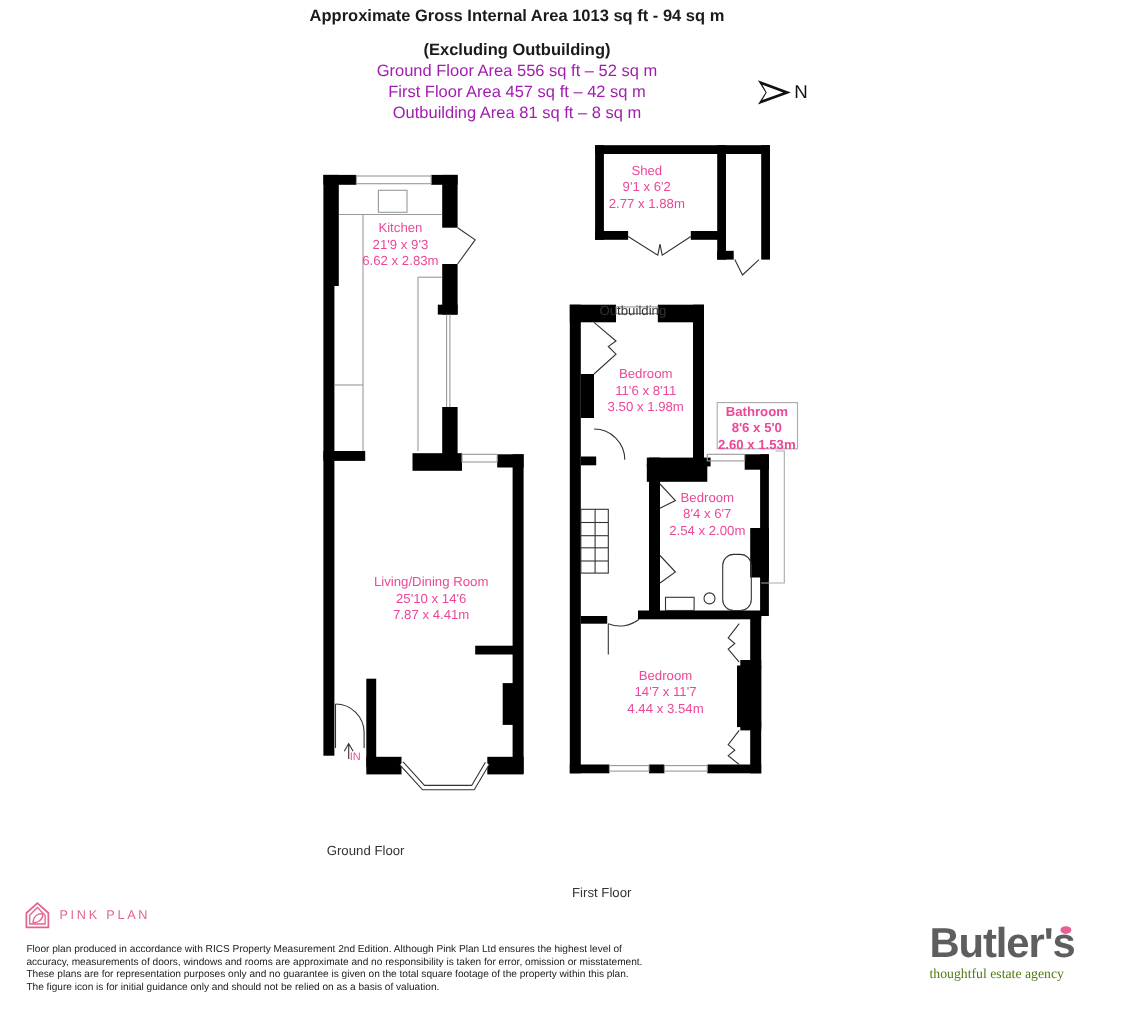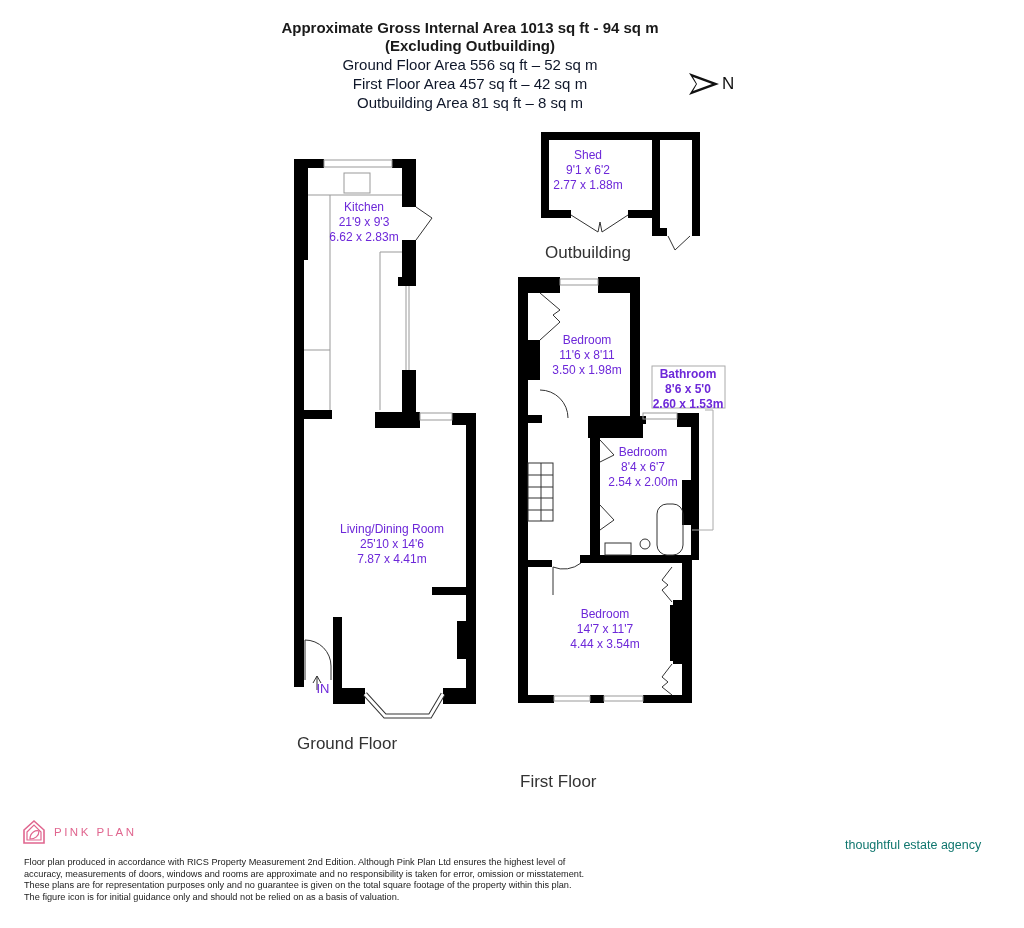--- a/index.html
+++ b/index.html
@@ -1,32 +1,32 @@
 <!DOCTYPE html>
 <html><head>
 <meta charset="utf-8">
 <style>
   html,body{margin:0;padding:0;background:#fff;}
   body{width:1024px;height:928px;position:relative;overflow:hidden;font-family:"Liberation Sans",sans-serif;color:#222;}
   .hdr{position:absolute;left:0;width:940px;text-align:center;color:#1a1a1a;}
   .hdr.bold{font-weight:bold;font-size:15px;}
-  .hdr.reg{font-size:15px;color:#0f172a;}
-  #h1{top:19px;} #h2{top:37px;} #h3{top:56px;} #h4{top:75px;} #h5{top:94px;}
+  .hdr.reg{font-size:15px;color:#a21caf;}
+  #h1{top:6px;} #h2{top:37px;} #h3{top:56px;} #h4{top:75px;} #h5{top:94px;}
   .north{position:absolute;left:688px;top:72px;display:flex;align-items:center;}
   .north span{font-size:17px;color:#111;margin-left:2px;}
   svg.plan{position:absolute;left:0;top:0;}
-  .lbl{position:absolute;text-align:center;font-size:12px;line-height:15px;color:#6d28d9;transform:translateX(-50%);white-space:nowrap;}
-  .floorlbl{position:absolute;font-size:17px;color:#333;}
+  .lbl{position:absolute;text-align:center;font-size:12px;line-height:15px;color:#ec4899;transform:translateX(-50%);white-space:nowrap;}
+  .floorlbl{position:absolute;font-size:12px;color:#333;margin-top:32px;}
   .pp{position:absolute;left:22px;top:819px;display:flex;align-items:center;text-align:center;}
   .pp .txt{color:#e0668f;font-size:11.5px;letter-spacing:2.5px;margin-left:8px;}
   .disc{position:absolute;left:24px;top:857px;width:560px;font-size:9.2px;line-height:11.7px;color:#222;}
   .butlers{position:absolute;left:845px;top:838px;}
   .butlers .b{font-size:38px;font-weight:bold;color:#5d5e60;letter-spacing:-1px;line-height:40px;position:relative;}
   .butlers .dot{position:absolute;left:119px;top:4px;width:10px;height:7px;border-radius:50%;background:#e85f97;}
-  .butlers .tag{font-size:12.5px;color:#0f766e;margin-top:0px;}
+  .butlers .tag{font-size:12.5px;color:#4d7c0f;margin-top:0px;font-family:Liberation Serif, serif;}
 </style>
 </head>
 <body>
 
 <div class="hdr bold" id="h1">Approximate Gross Internal Area 1013 sq ft - 94 sq m</div>
 <div class="hdr bold" id="h2">(Excluding Outbuilding)</div>
 <div class="hdr reg" id="h3">Ground Floor Area 556 sq ft – 52 sq m</div>
 <div class="hdr reg" id="h4">First Floor Area 457 sq ft – 42 sq m</div>
 <div class="hdr reg" id="h5">Outbuilding Area 81 sq ft – 8 sq m</div>
 
@@ -152,21 +152,21 @@
 <div class="lbl" style="left:364px;top:200px;">
   <div>Kitchen</div>
   <div>21'9 x 9'3</div>
   <div>6.62 x 2.83m</div>
 </div>
 <div class="lbl" style="left:392px;top:522px;">
   <div>Living/Dining Room</div>
   <div>25'10 x 14'6</div>
   <div>7.87 x 4.41m</div>
 </div>
-<div class="lbl" style="left:317px;top:681px;font-size:13px;padding-left:12px;">IN</div>
+<div class="lbl" style="left:317px;top:681px;font-size:10px;padding-left:12px;">IN</div>
 <div class="lbl" style="left:588px;top:148px;">
   <div>Shed</div>
   <div>9'1 x 6'2</div>
   <div>2.77 x 1.88m</div>
 </div>
 <div class="lbl" style="left:587px;top:333px;">
   <div>Bedroom</div>
   <div>11'6 x 8'11</div>
   <div>3.50 x 1.98m</div>
 </div>
@@ -194,14 +194,15 @@
   <svg width="24" height="26" viewBox="0 0 24 26">
     <path d="M2 11 L12 2 L22 11 L22 24 L2 24 Z" fill="none" stroke="#e0668f" stroke-width="1.6"></path>
     <path d="M5 13 L12 6 L19 13 L19 21 L5 21 Z" fill="none" stroke="#e0668f" stroke-width="1.2"></path>
     <path d="M8 20 C8 13 14 11 17 12 C17 17 13 20 8 20 Z" fill="none" stroke="#e0668f" stroke-width="1.2"></path>
   </svg>
   <span class="txt">PINK PLAN</span>
 </div>
 <div class="disc">Floor plan produced in accordance with RICS Property Measurement 2nd Edition. Although Pink Plan Ltd ensures the highest level of accuracy, measurements of doors, windows and rooms are approximate and no responsibility is taken for error, omission or misstatement. These plans are for representation purposes only and no guarantee is given on the total square footage of the property within this plan. The figure icon is for initial guidance only and should not be relied on as a basis of valuation.</div>
 
 <div class="butlers">
+  <div class="b"><span>Butler's</span><span class="dot"></span></div>
   <div class="tag">thoughtful estate agency</div>
 </div>
 
 </body></html>

